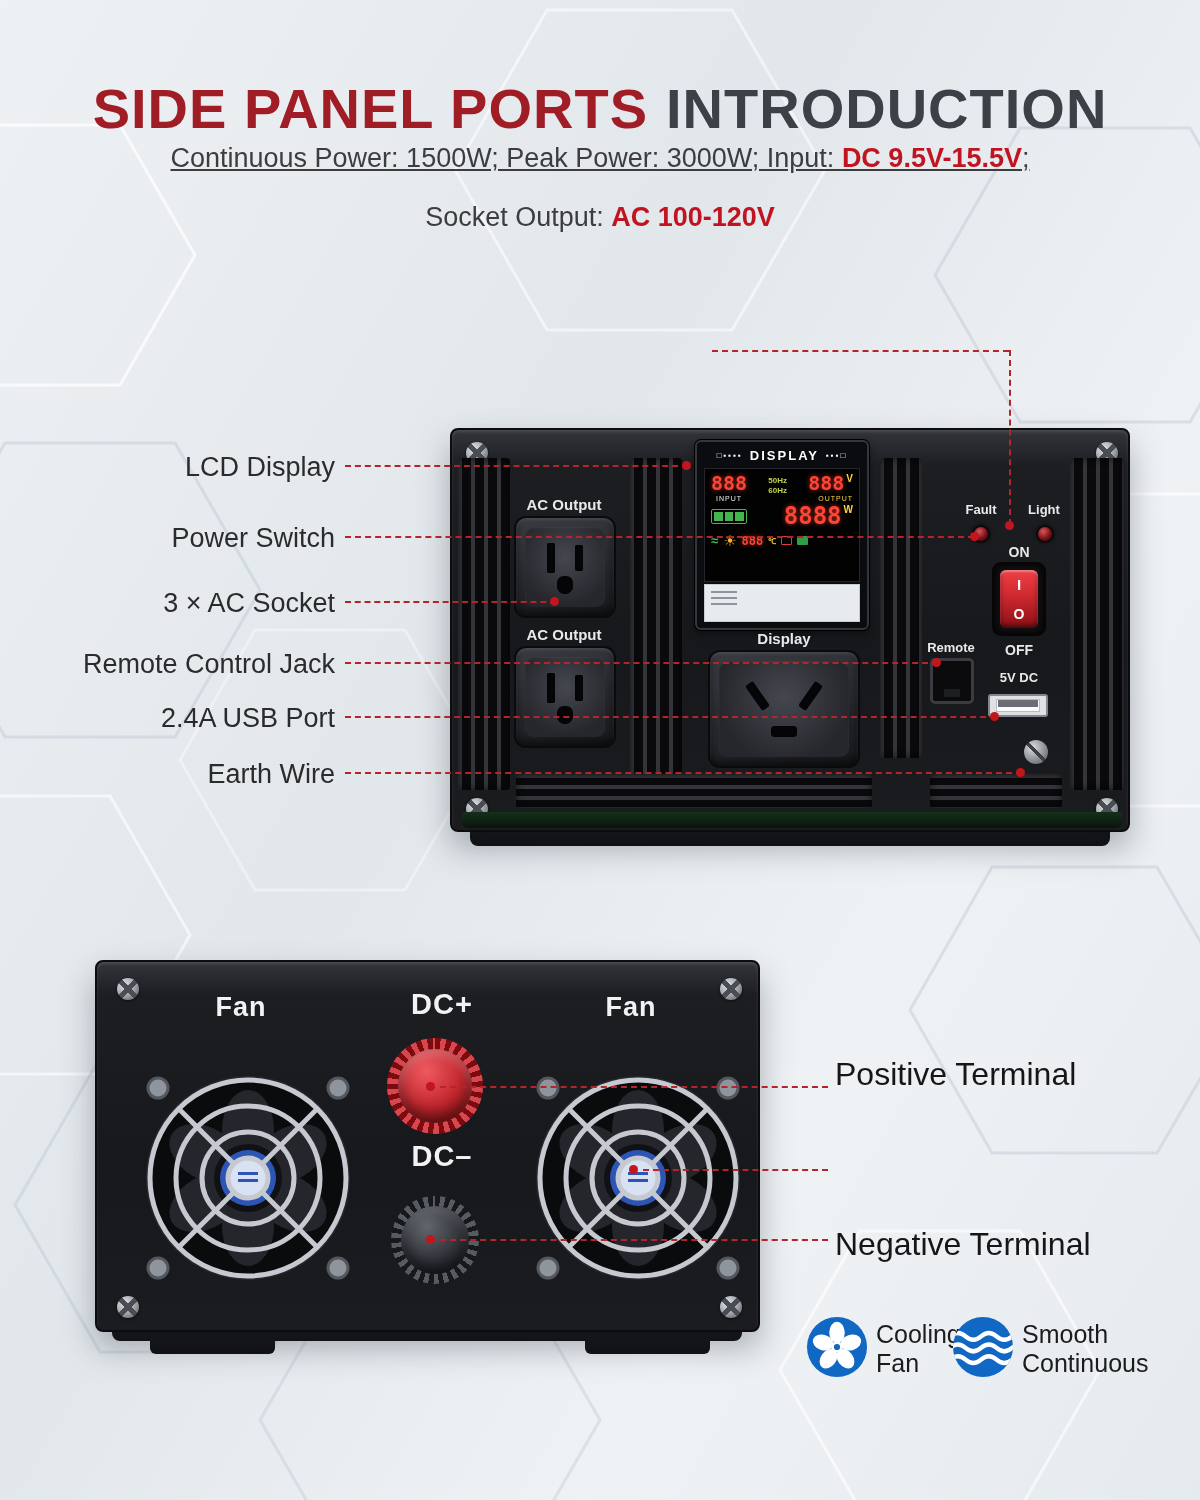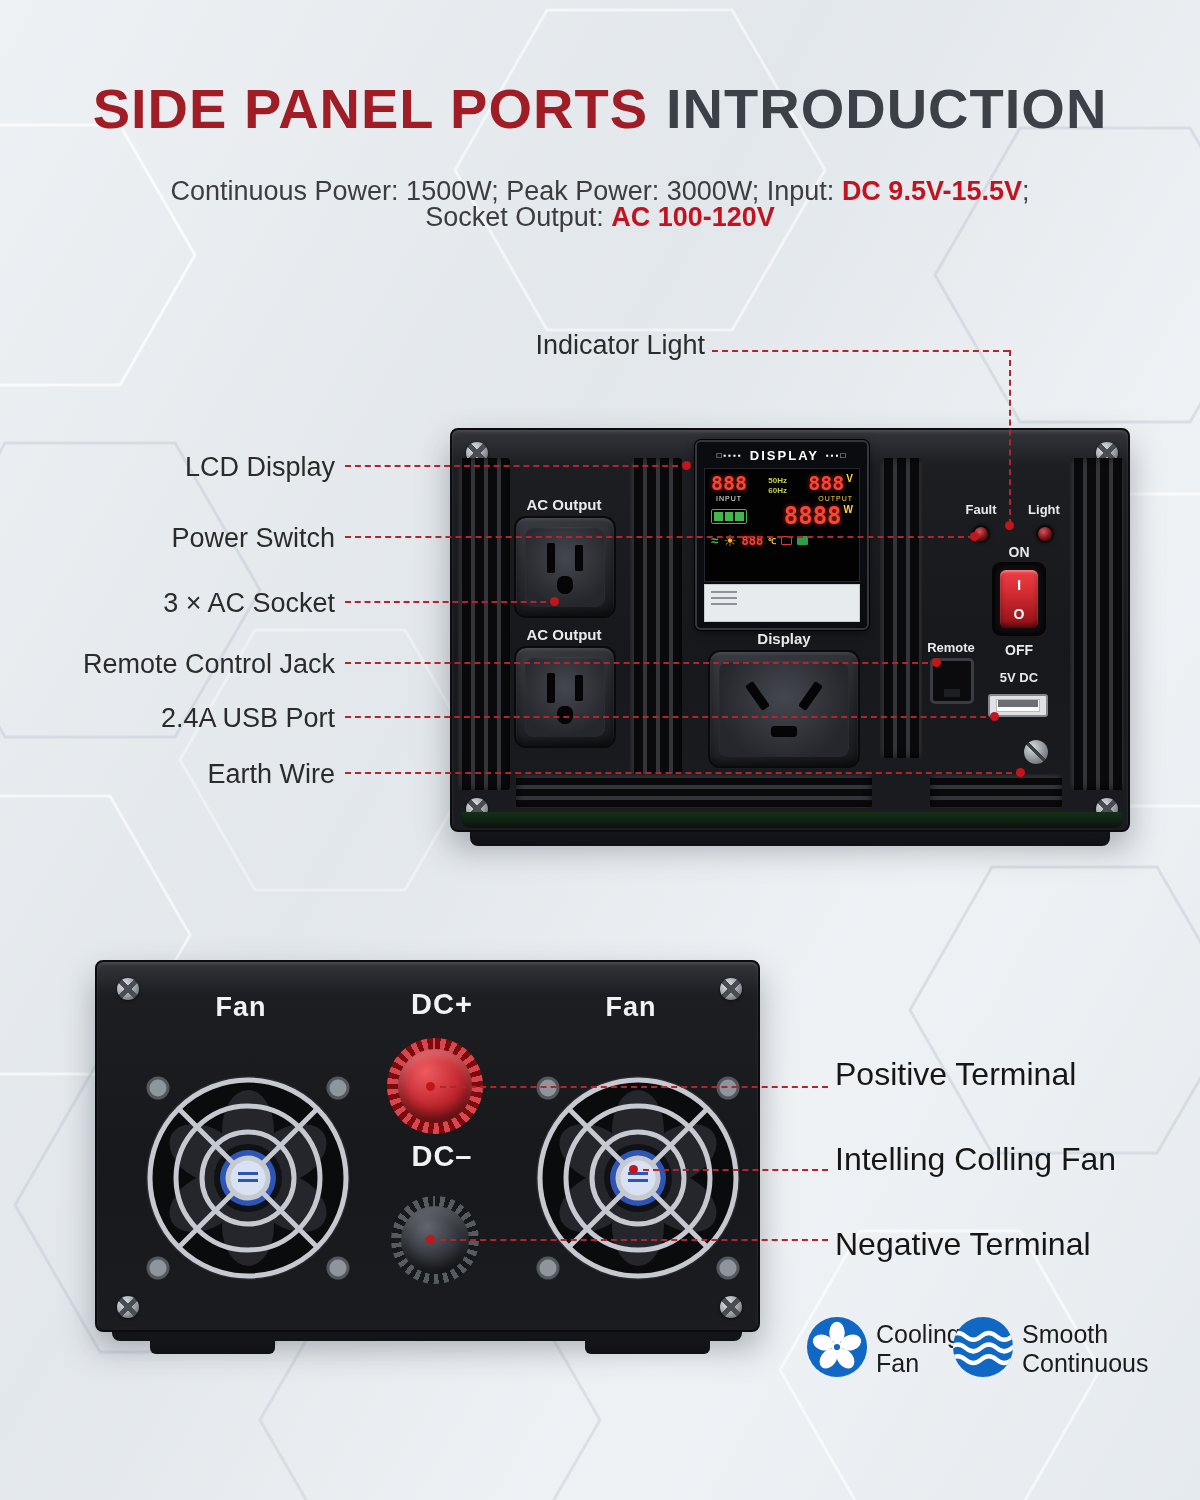--- a/index.html
+++ b/index.html
@@ -153,28 +153,27 @@
       <polygon stroke="rgba(190,200,210,0.45)" points="910,1010 992,867 1157,867 1240,1010 1157,1153 992,1153"></polygon>
       <polygon stroke="rgba(255,255,255,0.6)" points="780,1370 860,1231 1020,1231 1100,1370 1020,1509 860,1509"></polygon>
       <polygon stroke="rgba(190,200,210,0.4)" points="260,1420 345,1273 515,1273 600,1420 515,1567 345,1567"></polygon>
       <polygon stroke="rgba(255,255,255,0.4)" points="180,760 255,630 405,630 480,760 405,890 255,890"></polygon>
     </g>
   </svg>
 
   <div class="title">
     <span class="t-red">SIDE PANEL PORTS</span><span class="t-dark">INTRODUCTION</span>
   </div>
-  <div class="subtitle" style="top:176px;">
+  <div class="subtitle" style="top:143px;text-decoration:underline;">
     <span>Continuous Power: 1500W; Peak Power: 3000W; Input: </span><span class="red">DC 9.5V-15.5V</span><span>;</span>
   </div>
   <div class="subtitle" style="top:202px;">
     <span>Socket Output: </span><span class="red">AC 100-120V</span>
   </div>
 
-  <div class="co-label right-al" style="left:370px; top:330px; width:335px;">Indicator Light</div>
   <div class="dash-h" style="left:712px; top:350px; width:297px;"></div>
   <div class="dash-v" style="left:1009px; top:350px; height:175px;"></div>
   <div class="dot" style="left:1005px; top:521px;"></div>
 
   <div class="co-label right-al" style="left:0; top:452px; width:335px;">LCD Display</div>
   <div class="dash-h" style="left:345px; top:465px; width:343px;"></div>
   <div class="dot" style="left:682px; top:461px;"></div>
 
   <div class="co-label right-al" style="left:0; top:523px; width:335px;">Power Switch</div>
   <div class="dash-h" style="left:345px; top:536px; width:629px;"></div>
@@ -403,21 +402,20 @@
     <div class="terminal" style="left:294px; top:234px; width:88px; height:88px;">
       <div class="t-ring neg-ring"></div>
       <div class="t-cap neg-cap"></div>
     </div>
   </div>
 
   <div class="co-label-lg" style="left:835px; top:1056px;">Positive Terminal</div>
   <div class="dash-h" style="left:440px; top:1086px; width:388px;"></div>
   <div class="dot" style="left:426px; top:1082px;"></div>
 
-  <div class="co-label-lg" style="left:835px; top:1141px;">Intelling Colling Fan</div>
   <div class="dash-h" style="left:643px; top:1169px; width:185px;"></div>
   <div class="dot" style="left:629px; top:1165px;"></div>
 
   <div class="co-label-lg" style="left:835px; top:1226px;">Negative Terminal</div>
   <div class="dash-h" style="left:440px; top:1239px; width:388px;"></div>
   <div class="dot" style="left:426px; top:1235px;"></div>
 
   <div class="foot-icon" style="left:806px; top:1316px;">
     <svg width="62" height="62" viewBox="0 0 64 64">
       <circle cx="32" cy="32" r="31" fill="#1168c4"></circle>

